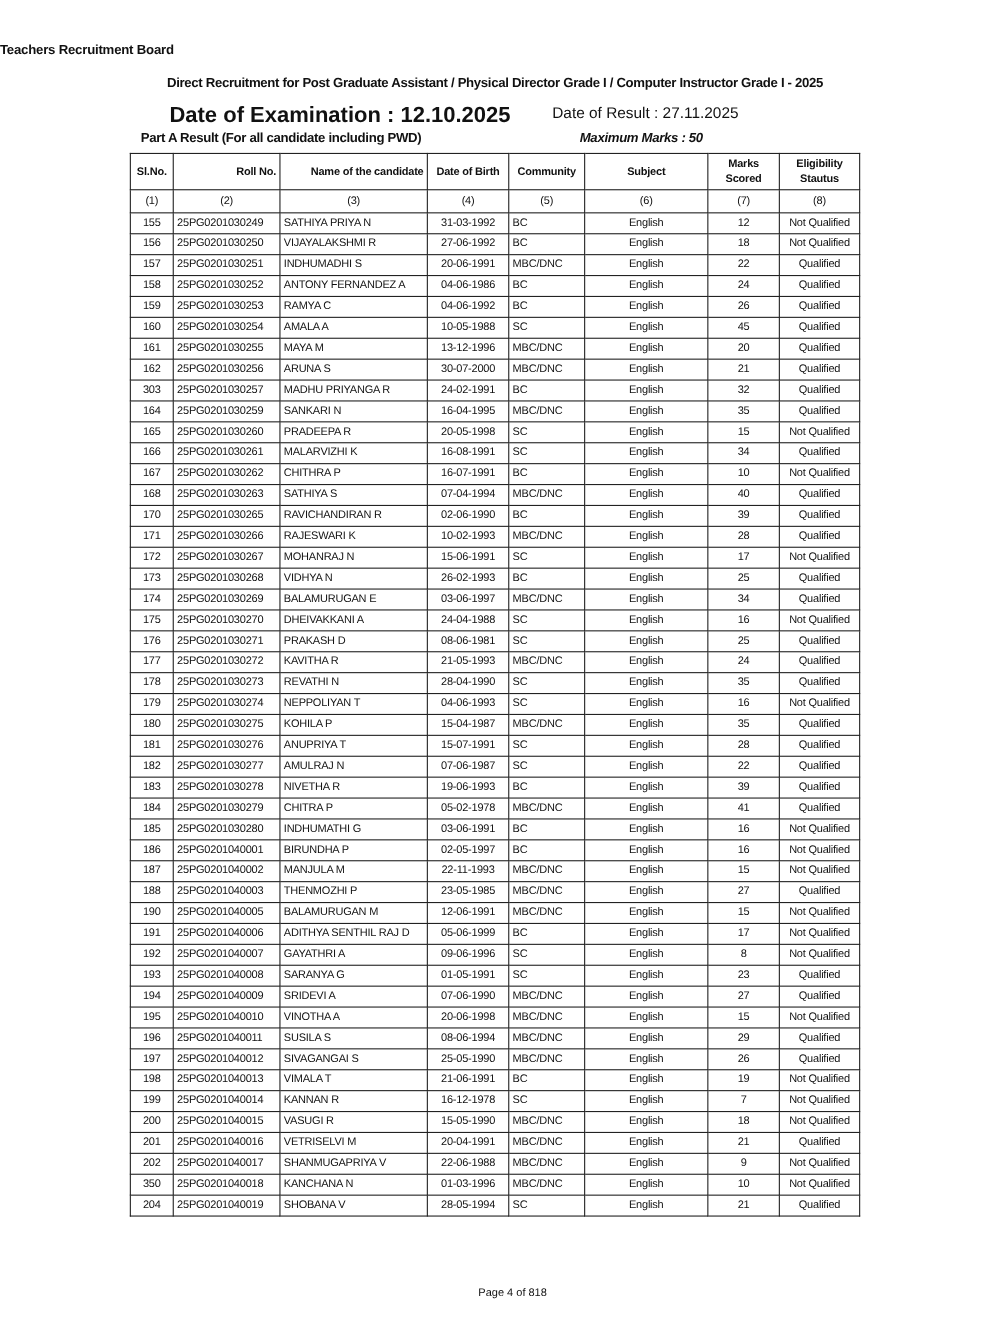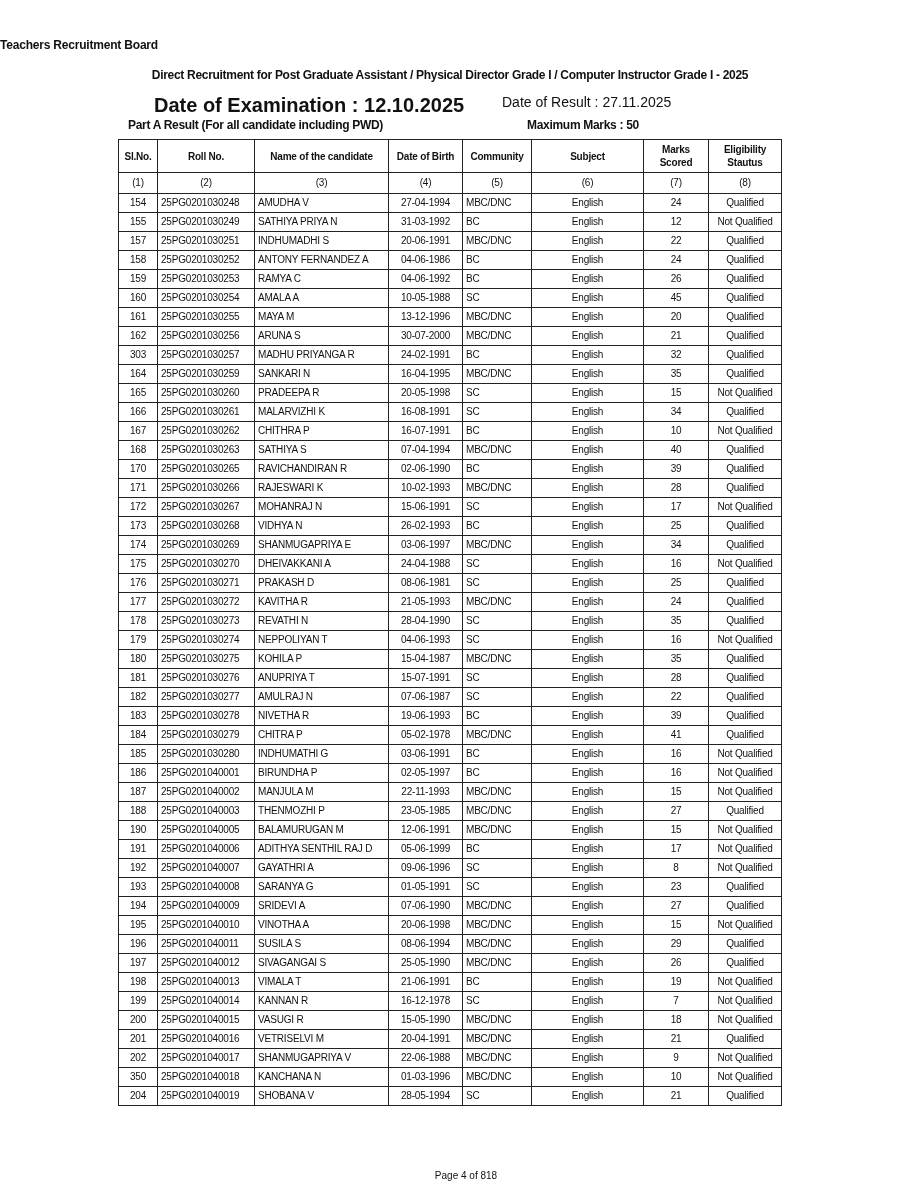--- a/index.html
+++ b/index.html
@@ -2,28 +2,28 @@
 <html><head>
   <meta charset="utf-8">
   <style>
     html, body { margin: 0; padding: 0; background: #ffffff; }
     body { width: 900px; height: 1200px; position: relative; font-family: "Liberation Sans", sans-serif; color: #111; }
     #board-title { position: absolute; top: 38px; left: 0; width: 794px; font-size: 12px; font-weight: bold; letter-spacing: -0.2px; }
     #sub-title { position: absolute; top: 68px; left: 0; width: 900px; text-align: center; font-size: 12px; font-weight: bold; letter-spacing: -0.3px; }
     #exam-date { position: absolute; top: 94px; left: 154px; font-size: 20px; font-weight: bold; }
     #result-date { position: absolute; top: 94px; left: 502px; font-size: 14px; font-weight: normal; }
     #part-label { position: absolute; top: 118px; left: 128px; font-size: 12px; font-weight: bold; letter-spacing: -0.3px; }
-    #max-marks { position: absolute; top: 118px; left: 527px; font-size: 12px; font-weight: bold; letter-spacing: -0.3px; }
+    #max-marks { position: absolute; top: 118px; left: 527px; font-size: 12px; font-weight: bold; letter-spacing: -0.3px; font-style: italic; }
     table#result-table { position: absolute; top: 139px; left: 118px; width: 663px; border-collapse: collapse; table-layout: fixed; font-size: 10px; }
     #result-table td, #result-table th { border: 1px solid #222; padding: 0 3px; height: 18px; line-height: 18px; white-space: nowrap; overflow: hidden; letter-spacing: -0.2px; }
     #result-table thead tr.hdr th { height: 32px; line-height: 13px; font-weight: bold; font-size: 10px; }
     #result-table thead tr.num th { height: 20px; font-weight: normal; }
     .c { text-align: center; }
     .l { text-align: left; }
-    #result-table th.l { text-align: center; }
+    #result-table th.l { text-align: right; }
     #page-footer { position: absolute; top: 1170px; left: 16px; width: 900px; text-align: center; font-size: 10px; }
     #result-table thead tr.hdr th { border-top: 1.5px solid #222; }
   </style>
 </head>
 <body>
 
 <div id="board-title">Teachers Recruitment Board</div>
 <div id="sub-title">Direct Recruitment for Post Graduate Assistant  / Physical Director Grade I / Computer Instructor Grade I - 2025</div>
 <div id="exam-date">Date of Examination : 12.10.2025</div>
 <div id="result-date">Date of Result  : 27.11.2025</div>
@@ -58,40 +58,40 @@
         <th class="c">(3)</th>
         <th class="c">(4)</th>
         <th class="c">(5)</th>
         <th class="c">(6)</th>
         <th class="c">(7)</th>
         <th class="c">(8)</th>
       </tr>
   </thead>
   <tbody id="result-body">
       <tr>
-        <td class="c">154</td>
-        <td class="l">25PG0201030248</td>
-        <td class="l">AMUDHA V</td>
-        <td class="c">27-04-1994</td>
-        <td class="l">MBC/DNC</td>
-        <td class="c">English</td>
-        <td class="c">24</td>
-        <td class="c">Qualified</td>
-      </tr>
-      <tr>
         <td class="c">155</td>
         <td class="l">25PG0201030249</td>
         <td class="l">SATHIYA PRIYA N</td>
         <td class="c">31-03-1992</td>
         <td class="l">BC</td>
         <td class="c">English</td>
         <td class="c">12</td>
         <td class="c">Not Qualified</td>
       </tr>
       <tr>
+        <td class="c">156</td>
+        <td class="l">25PG0201030250</td>
+        <td class="l">VIJAYALAKSHMI R</td>
+        <td class="c">27-06-1992</td>
+        <td class="l">BC</td>
+        <td class="c">English</td>
+        <td class="c">18</td>
+        <td class="c">Not Qualified</td>
+      </tr>
+      <tr>
         <td class="c">157</td>
         <td class="l">25PG0201030251</td>
         <td class="l">INDHUMADHI S</td>
         <td class="c">20-06-1991</td>
         <td class="l">MBC/DNC</td>
         <td class="c">English</td>
         <td class="c">22</td>
         <td class="c">Qualified</td>
       </tr>
       <tr>
@@ -240,21 +240,21 @@
         <td class="l">VIDHYA N</td>
         <td class="c">26-02-1993</td>
         <td class="l">BC</td>
         <td class="c">English</td>
         <td class="c">25</td>
         <td class="c">Qualified</td>
       </tr>
       <tr>
         <td class="c">174</td>
         <td class="l">25PG0201030269</td>
-        <td class="l">SHANMUGAPRIYA E</td>
+        <td class="l">BALAMURUGAN E</td>
         <td class="c">03-06-1997</td>
         <td class="l">MBC/DNC</td>
         <td class="c">English</td>
         <td class="c">34</td>
         <td class="c">Qualified</td>
       </tr>
       <tr>
         <td class="c">175</td>
         <td class="l">25PG0201030270</td>
         <td class="l">DHEIVAKKANI A</td>

